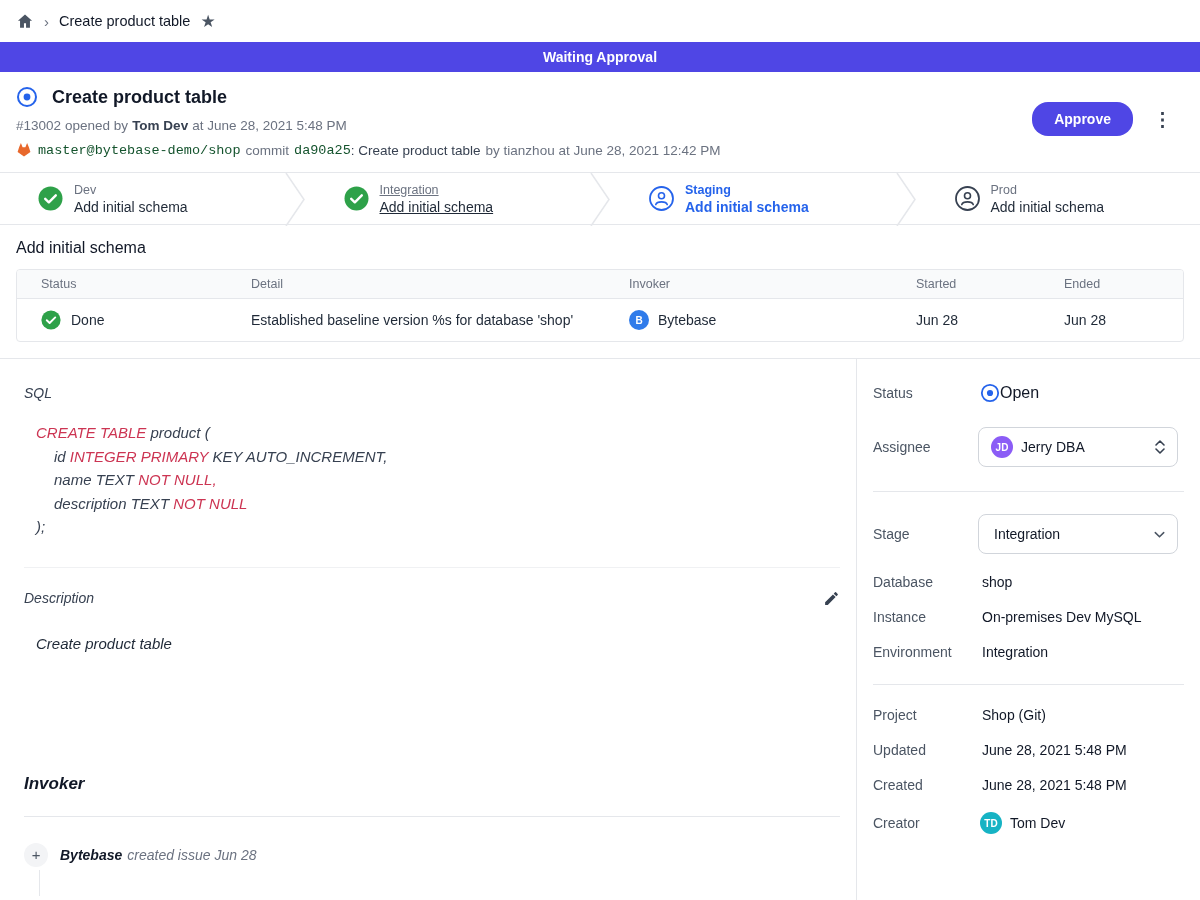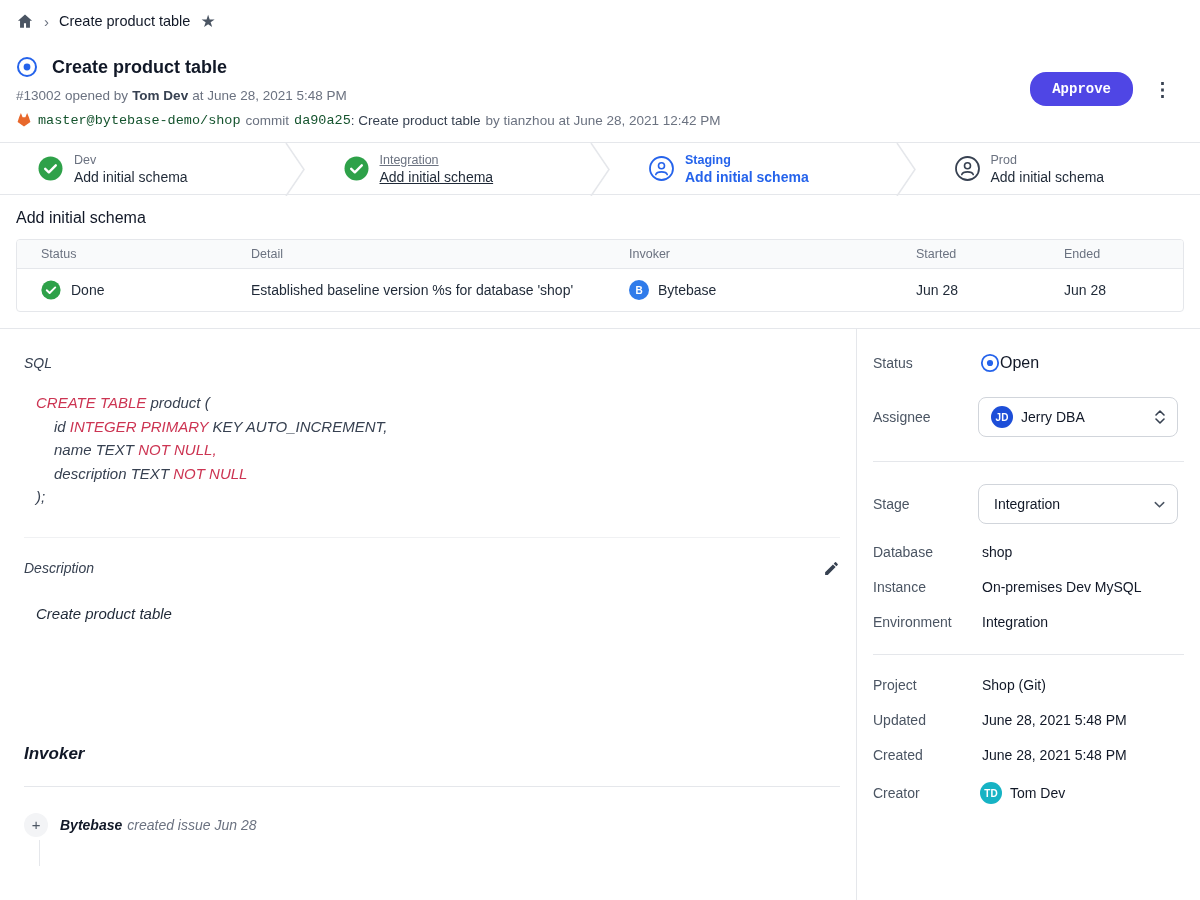--- a/index.html
+++ b/index.html
@@ -22,21 +22,21 @@
   .title-row { display:flex; align-items:center; gap:14px; }
   .open-icon { width:22px; height:22px; flex:0 0 auto; }
   .issue-title { font-size:18px; font-weight:700; color:#111827; }
   .meta-row { margin:10px 0 0 0; font-size:13.5px; color:#6b7280; display:flex; gap:4px; }
   .meta-row .dark { color:#374151; font-weight:600; }
   .commit-row { margin-top:9px; font-size:13.5px; color:#6b7280; display:flex; align-items:center; }
   .commit-row svg { margin-right:6px; }
   .commit-link { color:#14532d; cursor:pointer;font-family:Liberation Mono, monospace; }
   .commit-msg { color:#374151; } .gap-r { margin-right:5px; }
   .header-actions { position:absolute; right:24px; top:30px; display:flex; align-items:center; gap:16px; }
-  .approve-btn { background:#4f46e5; color:#fff; border:none; border-radius:16px; font-family:Liberation Mono, monospace; font-size:14px; font-weight:600; padding:9px 22px; cursor:pointer; }
+  .approve-btn { background:#4f46e5; color:#fff; border:none; border-radius:16px; font-family:Liberation Sans, sans-serif; font-size:14px; font-weight:600; padding:9px 22px; cursor:pointer; }
   .kebab { color:#374151; font-size:19px; font-weight:700; cursor:pointer; line-height:1; padding:2px 4px; }
 
   
   .stages { height:53px; border-top:1px solid #e5e7eb; border-bottom:1px solid #e5e7eb; display:flex; align-items:stretch; }
   .stage { flex:1; display:flex; align-items:center; gap:11px; padding-left:38px; cursor:pointer; }
   .stage-icon { width:25px; height:25px; flex:0 0 auto; }
   .stage-env { font-size:12.5px; color:#6b7280; margin-bottom:2px; }
   .stage-task { font-size:14px; color:#1f2937; }
   .stage.linked .stage-env, .stage.linked .stage-task { text-decoration:underline; }
   .stage.active .stage-env, .stage.active .stage-task { color:#2563eb; font-weight:700; }
@@ -46,21 +46,21 @@
   .task-section { padding:0 16px; }
   .task-title { font-size:16px; font-weight:500; color:#111827; margin:14px 0 12px 0; }
   .task-table { border:1px solid #e5e7eb; border-radius:4px; overflow:hidden; margin-bottom:16px; }
   .t-head { display:flex; background:#f9fafb; border-bottom:1px solid #e5e7eb; height:29px; align-items:center; font-size:12.5px; color:#6b7280; }
   .t-row { display:flex; align-items:center; height:42px; font-size:14px; color:#1f2937; }
   .c1 { width:234px; padding-left:24px; display:flex; align-items:center; gap:10px; }
   .c2 { width:378px; } .c3 { width:287px; display:flex; align-items:center; gap:9px; } .c4 { width:148px; } .c5 { flex:1; }
   .check-icon { width:20px; height:20px; flex:0 0 auto; }
   .avatar { border-radius:50%; color:#fff; display:inline-flex; align-items:center; justify-content:center; font-weight:700; flex:0 0 auto; }
   .av-b { width:20px; height:20px; font-size:10px; background:#2f7bea; }
-  .av-jd { width:22px; height:22px; font-size:10px; background:#1d4ed8; }
+  .av-jd { width:22px; height:22px; font-size:10px; background:#8b5cf6; }
   .av-td { width:22px; height:22px; font-size:10px; background:#16b3c4; }
 
   
   .split-divider { border-top:1px solid #e5e7eb; }
   .content { flex:1; display:flex; min-height:0; }
   .main { width:857px; border-right:1px solid #e5e7eb; padding:26px 16px 0 24px;font-style:italic; }
   .sidebar { flex:1; padding:24px 16px 0 16px; }
 
   
   .sql-label { font-size:14px; color:#374151; }
@@ -105,20 +105,23 @@
     <span class="crumb-home">
       <svg width="18" height="18" viewBox="0 0 24 24">
           <path fill="#4b5563" d="M12 3.2 2.6 11.6h2.8V21h5.2v-6.1h2.8V21h5.2v-9.4h2.8z"></path>
         </svg>
     </span>
     <span class="crumb-sep">›</span>
     <span class="crumb-title">Create product table</span>
     <span class="crumb-star">★</span>
   </div>
 
+  <div class="banner">
+    <span>Waiting Approval</span>
+  </div>
 
   <div class="header">
     <div class="title-row">
       <span class="open-icon">
         <svg width="22" height="22" viewBox="0 0 22 22">
             <circle cx="11" cy="11" r="9" fill="none" stroke="#2563eb" stroke-width="2"></circle>
             <circle cx="11" cy="11" r="3.4" fill="#2563eb"></circle>
           </svg>
       </span>
       <span class="issue-title">Create product table</span>

